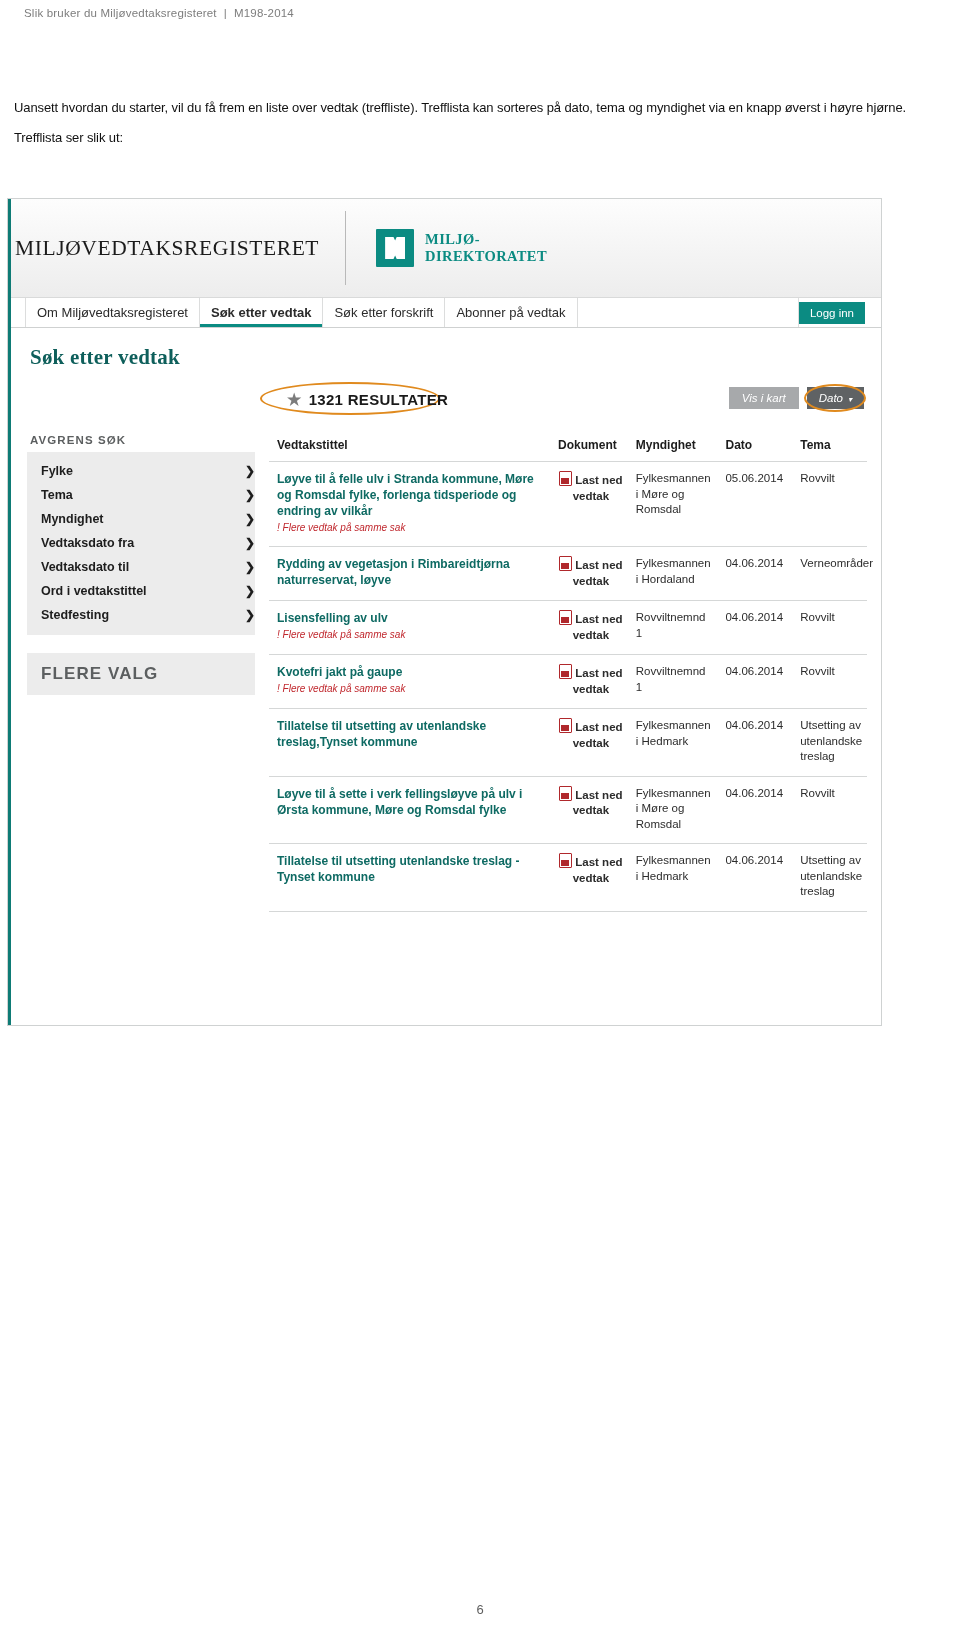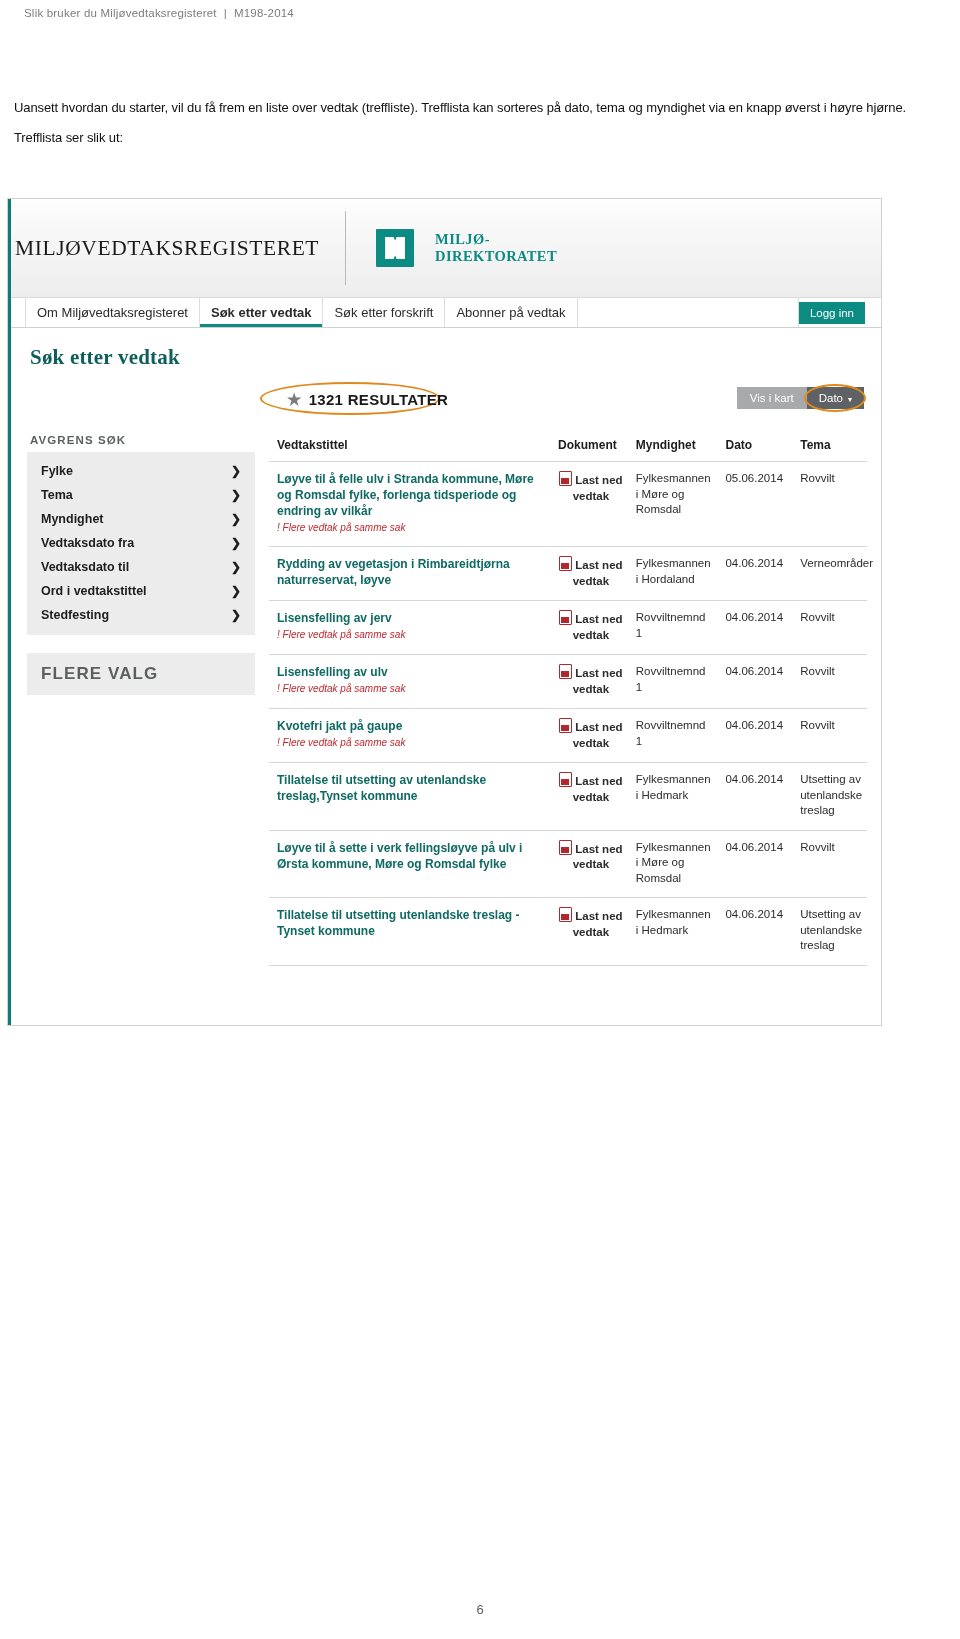--- a/index.html
+++ b/index.html
@@ -82,21 +82,21 @@
   }
   .mast-divider {
     width: 1px;
     height: 74px;
     background: #b9b9b9;
     margin: 0 30px 0 26px;
   }
   .agency {
     display: flex;
     align-items: center;
-    gap: 21px;
+    gap: 11px;
   }
   .agency-mark {
     width: 38px; height: 38px;
     background: #0b8b82;
     position: relative;
     border-radius: 1px;
     flex: none;
   }
   .agency-mark::before {
     content: "";
@@ -188,20 +188,22 @@
     border: 2.5px solid #e08a1e;
     border-radius: 50%;
     box-sizing: border-box;
   }
   .star { color: #7c7c7c; font-size: 16px; line-height: 1; }
 
   .tool-right {
     position: absolute;
     right: 3px; top: 4px;
     display: flex;
+    gap: 8px;
+    font-style: italic;
   }
   .btn-grey {
     background: #a7a9ab;
     color: #ffffff;
     font-size: 11.5px;
     padding: 5px 13px;
     white-space: nowrap;
   }
   .btn-dark {
     background: #5f6264;
@@ -238,21 +240,21 @@
     margin: 5px 0 6px 3px;
   }
   .facet-box {
     background: #ececec;
     padding: 7px 0 8px 0;
   }
   .facet-row {
     display: flex;
     align-items: center;
     justify-content: space-between;
-    padding: 5px 14px 5px 14px;
+    padding: 5px 0 5px 14px;
     font-size: 12.5px;
     font-weight: 700;
     color: #1d1d1d;
   }
   .chev { font-size: 12px; font-weight: 700; color: #1d1d1d; }
   .more-box {
     background: #ececec;
     margin-top: 18px;
     padding: 11px 14px;
     font-size: 17px;
@@ -463,30 +465,20 @@
                   <td>
                     <div class="vtitle">Rydding av vegetasjon i Rimbareidtjørna naturreservat, løyve</div>
                   </td>
                   <td class="doc-cell"><span class="pdf-ico"></span><span>Last ned vedtak</span></td>
                   <td>Fylkesmannen i Hordaland</td>
                   <td>04.06.2014</td>
                   <td>Verneområder</td>
                 </tr>
                 <tr>
                   <td>
-                    <div class="vtitle">Lisensfelling av jerv</div>
-                    <div class="flere">! Flere vedtak på samme sak</div>
-                  </td>
-                  <td class="doc-cell"><span class="pdf-ico"></span><span>Last ned vedtak</span></td>
-                  <td>Rovviltnemnd 1</td>
-                  <td>04.06.2014</td>
-                  <td>Rovvilt</td>
-                </tr>
-                <tr>
-                  <td>
                     <div class="vtitle">Lisensfelling av ulv</div>
                     <div class="flere">! Flere vedtak på samme sak</div>
                   </td>
                   <td class="doc-cell"><span class="pdf-ico"></span><span>Last ned vedtak</span></td>
                   <td>Rovviltnemnd 1</td>
                   <td>04.06.2014</td>
                   <td>Rovvilt</td>
                 </tr>
                 <tr>
                   <td>

